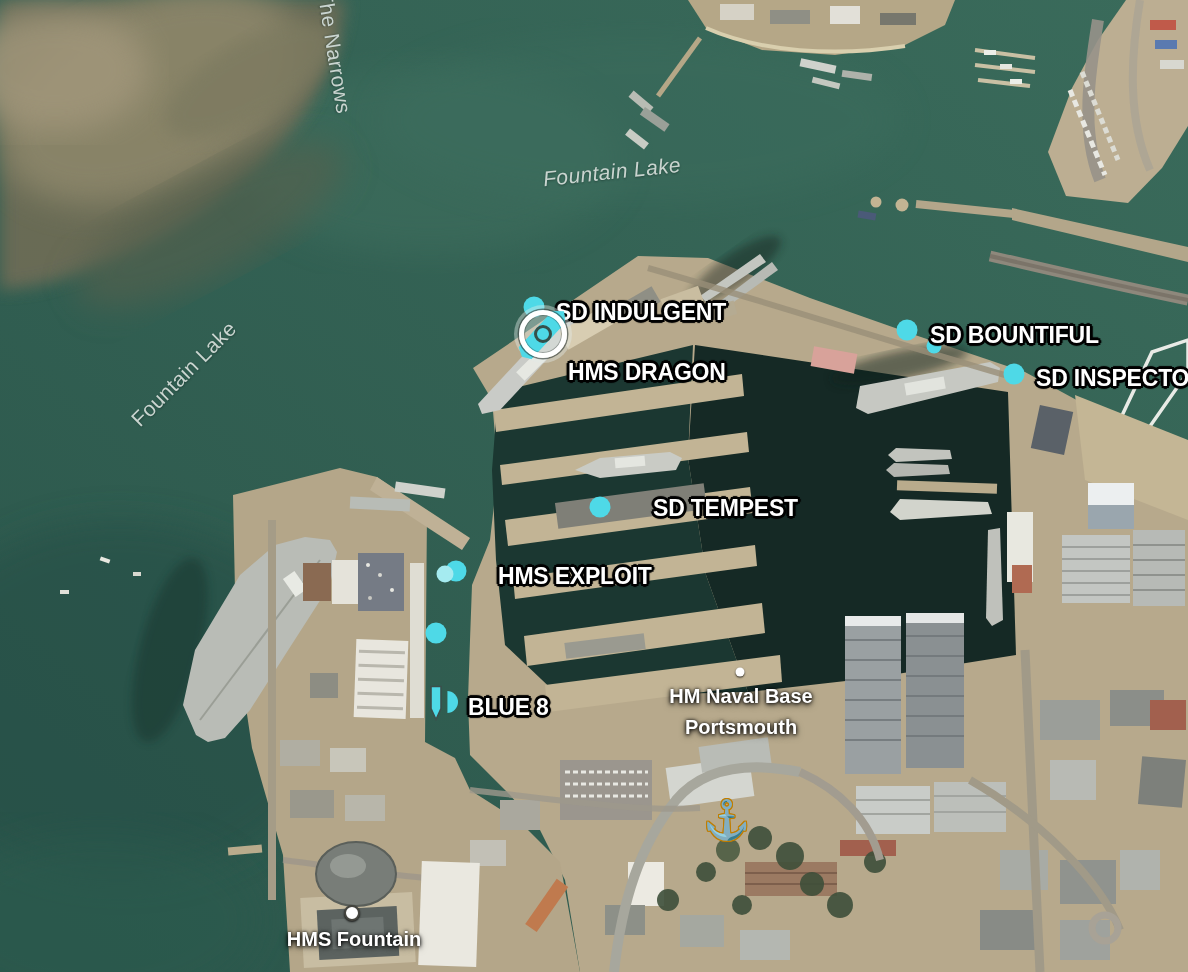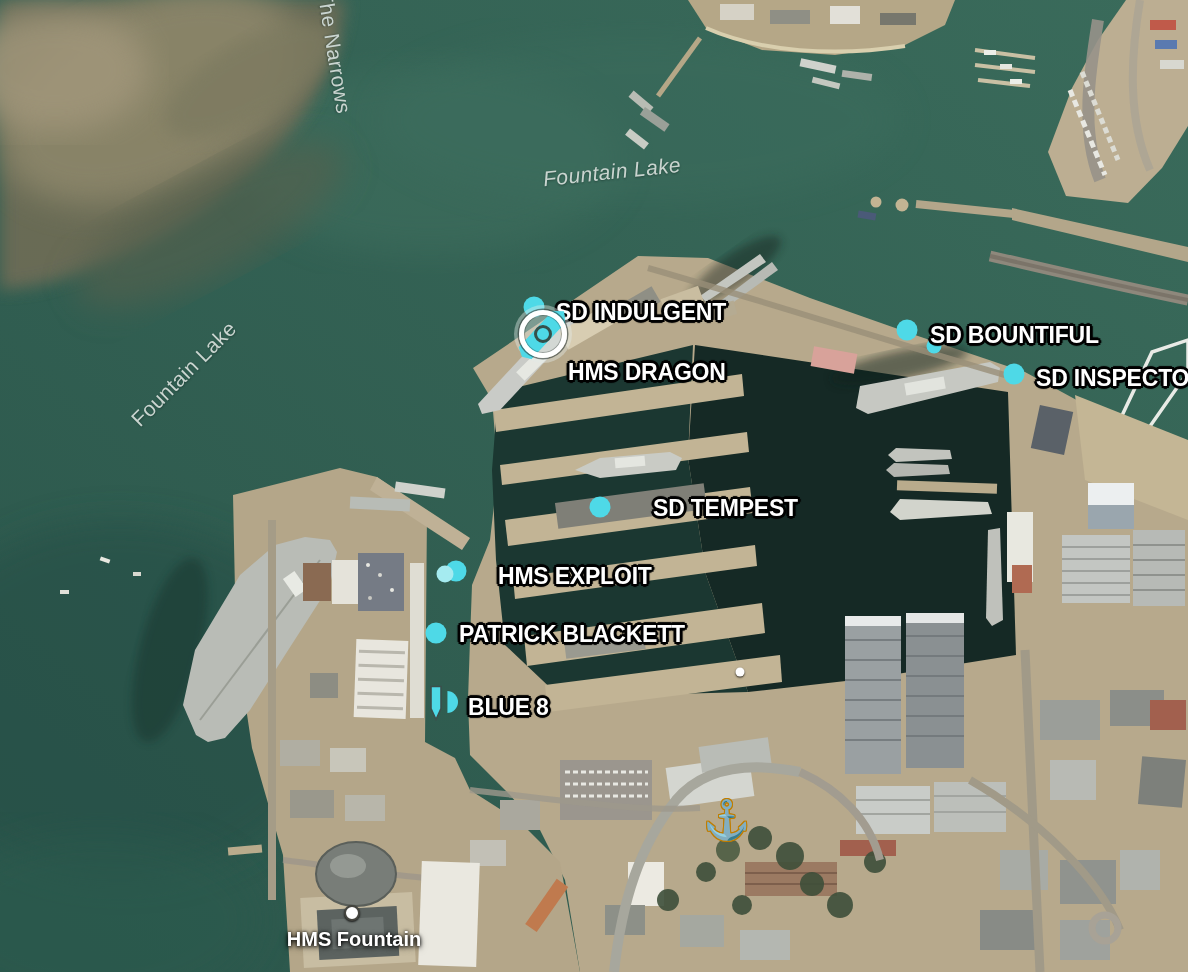--- a/index.html
+++ b/index.html
@@ -352,20 +352,24 @@
       <ellipse cx="348" cy="866" rx="18" ry="12" fill="#9ba09a" opacity=".8"></ellipse>
       <rect x="420" y="862" width="58" height="104" fill="#eae8e0" transform="rotate(2 449 914)"></rect>
     </g>
   </svg>
 
   <div class="ov water-label" style="left: 334px; top: 52px; transform: translate(-50%, -50%) rotate(81deg);">The Narrows</div>
   <div class="ov water-label italic" style="left: 612px; top: 172px; transform: translate(-50%, -50%) rotate(-6deg);">Fountain Lake</div>
   <div class="ov water-label" style="left: 184px; top: 374px; transform: translate(-50%, -50%) rotate(-45deg);">Fountain Lake</div>
 
   <div class="ov poi-dot" style="left: 740px; top: 672px; transform: translate(-50%, -50%);"></div>
+  <div class="ov poi-label" style="left: 741px; top: 712px; transform: translate(-50%, -50%);">
+    <div>HM Naval Base</div>
+    <div>Portsmouth</div>
+  </div>
 
   <div class="ov poi-dot ring" style="left: 352px; top: 913px; transform: translate(-50%, -50%);"></div>
   <div class="ov poi-label" style="left: 354px; top: 939px; transform: translate(-50%, -50%);">HMS Fountain</div>
 
   <div class="ov anchor-poi" style="left: 727px; top: 820px; transform: translate(-50%, -50%);">⚓</div>
 
   <div class="ov vdot" style="left: 534px; top: 307px; transform: translate(-50%, -50%);"></div>
   <div class="ov vlabel" style="left: 556px; top: 312px; transform: translate(0px, -50%);">SD INDULGENT</div>
 
   <div class="ov sel-marker" style="left: 543px; top: 334px; transform: translate(-50%, -50%);">
@@ -383,21 +387,20 @@
   <div class="ov vdot" style="left: 1014px; top: 374px; transform: translate(-50%, -50%);"></div>
   <div class="ov vlabel" style="left: 1036px; top: 378px; transform: translate(0px, -50%);">SD INSPECTOR</div>
 
   <div class="ov vdot" style="left: 600px; top: 507px; transform: translate(-50%, -50%);"></div>
   <div class="ov vlabel" style="left: 624px; top: 508px; transform: translate(0px, -50%); margin-left: 29px;">SD TEMPEST</div>
 
   <div class="ov vdot double" style="left: 456px; top: 571px; transform: translate(-50%, -50%);"></div>
   <div class="ov vlabel" style="left: 498px; top: 576px; transform: translate(0px, -50%);">HMS EXPLOIT</div>
 
   <div class="ov vdot" style="left: 436px; top: 633px; transform: translate(-50%, -50%);"></div>
-  <div class="ov vlabel" style="left: 459px; top: 634px; transform: translate(0px, -50%);">PATRICK BLACKETT</div>
 
   <div class="ov b3-marker" style="left: 438px; top: 702px; transform: translate(-50%, -50%);">
     <span class="b3-half"></span>
     <svg class="b3-hull" width="15" height="36" viewBox="0 0 15 36">
       <path d="M2.5,1.5 h10 v22 l-5,11 l-5,-11 z"></path>
     </svg>
   </div>
   <div class="ov vlabel" style="left: 468px; top: 707px; transform: translate(0px, -50%);">BLUE 8</div>
 
 </div>

